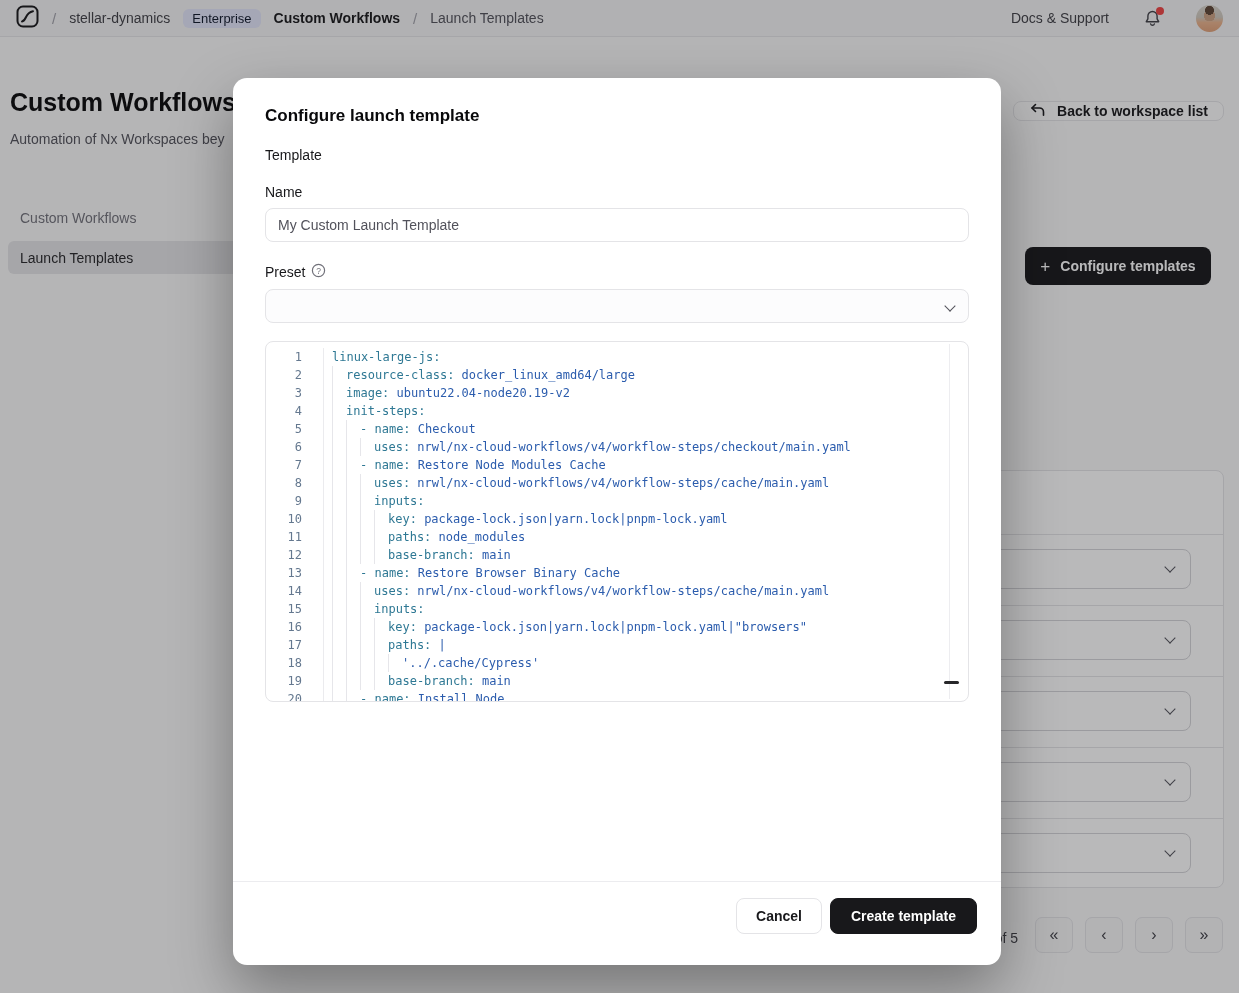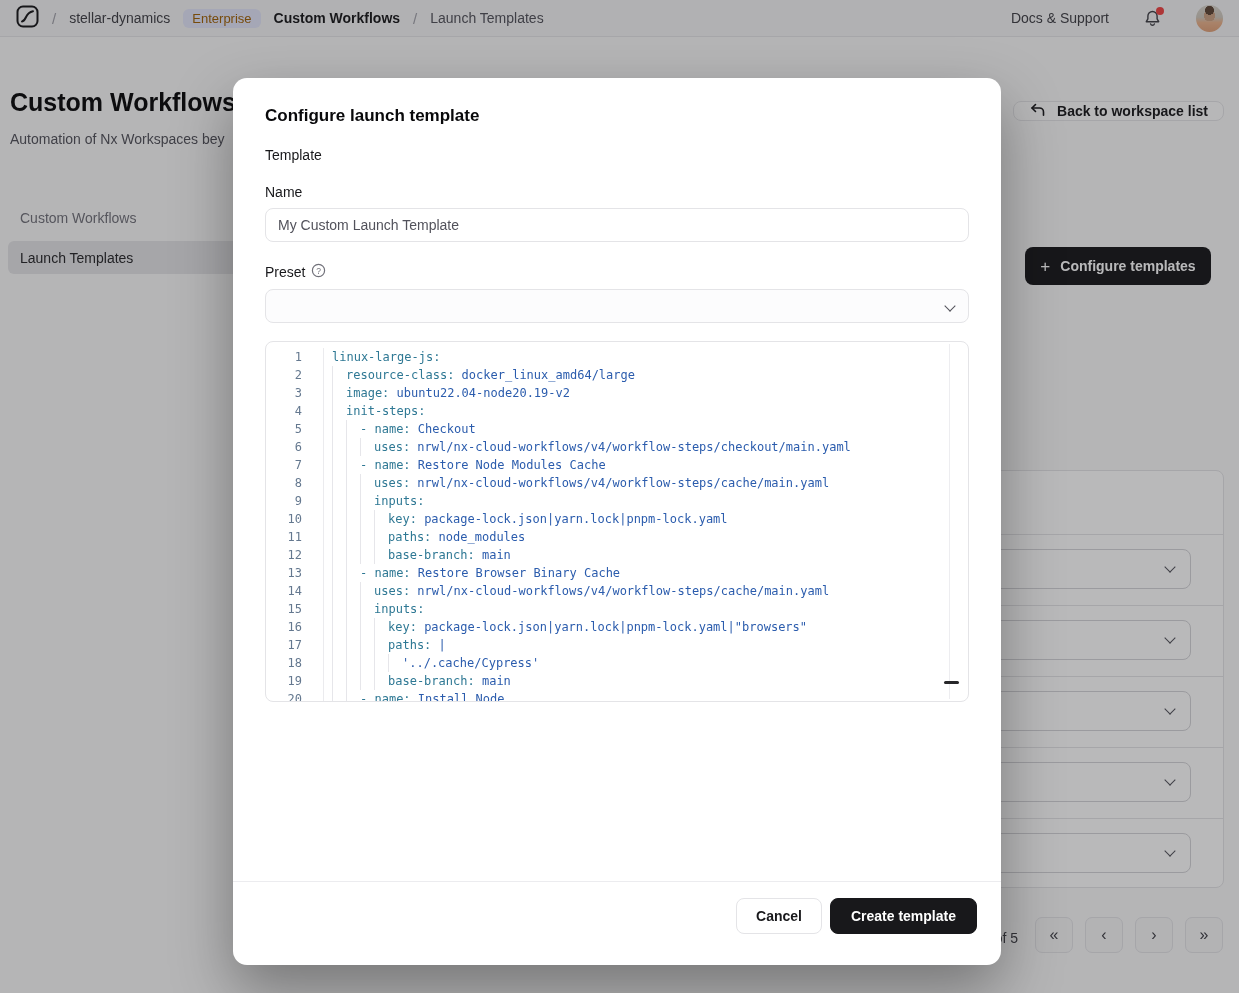--- a/index.html
+++ b/index.html
@@ -10,21 +10,21 @@
   
   .navbar { position:absolute; top:0; left:0; right:0; height:37px; background:#f4f4f5;
             border-bottom:1px solid #e4e4e7; display:flex; align-items:center;
             justify-content:space-between; padding:0 16px; z-index:1; }
   .nav-left { display:flex; align-items:center; gap:13px; }
   .nav-right { display:flex; align-items:center; gap:34px; }
   .crumb-sep { color:#a1a1aa; font-size:15px; }
   .crumb-org { color:#3f3f46; font-size:14px; }
   .crumb-strong { color:#18181b; font-size:14px; font-weight:600; }
   .crumb-page { color:#52525b; font-size:14px; }
-  .badge { background:#e2e5fa; color:#a16207; font-size:13px; padding:2px 9px; border-radius:6px; }
+  .badge { background:#e2e5fa; color:#0f172a; font-size:13px; padding:2px 9px; border-radius:6px; }
   .docs-link { color:#3f3f46; font-size:14px; cursor:pointer; }
   .bell-wrap { position:relative; width:19px; height:19px; }
   .bell-dot { position:absolute; top:-2px; right:-2px; width:8px; height:8px; background:#ef4444;
               border-radius:50%; }
   .avatar { width:27px; height:27px; border-radius:50%;
             background:
               radial-gradient(circle at 50% 20%, #5d4636 0 17%, rgba(0,0,0,0) 18%),
               radial-gradient(circle at 50% 40%, #caa183 0 26%, rgba(0,0,0,0) 27%),
               linear-gradient(180deg, #d9d5cd 0%, #cfc9bf 45%, #e9b28c 65%, #dfa078 100%); }
 

